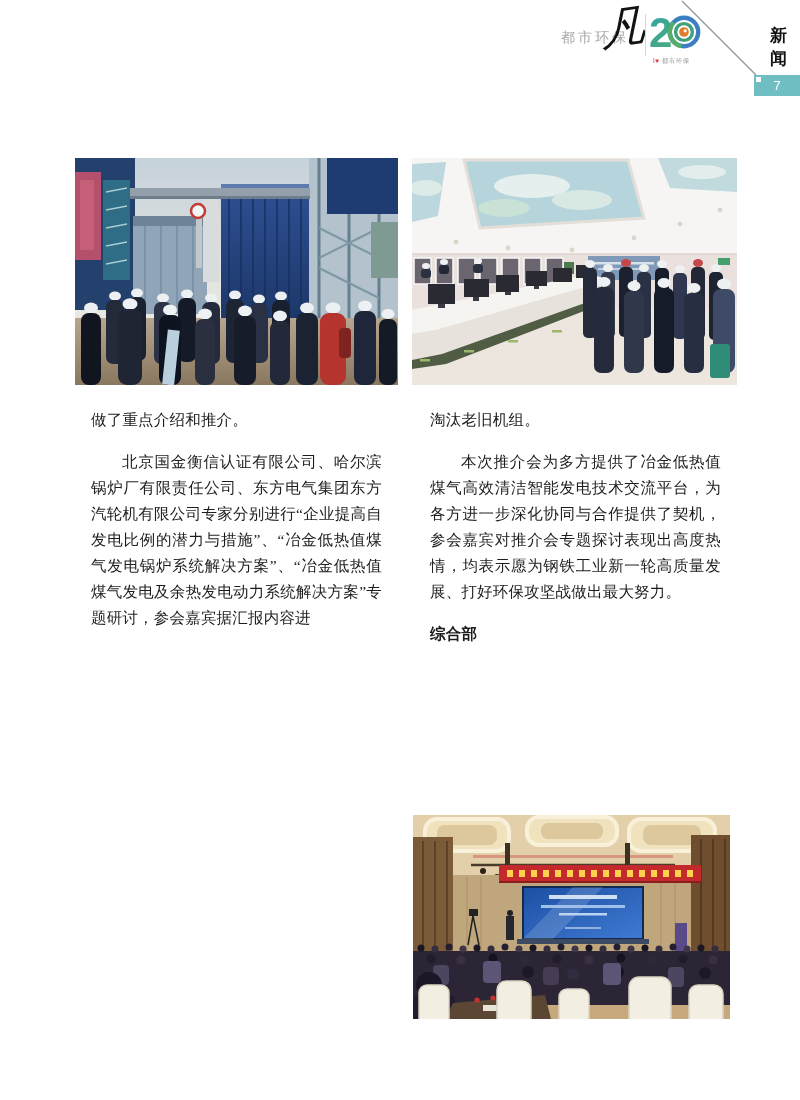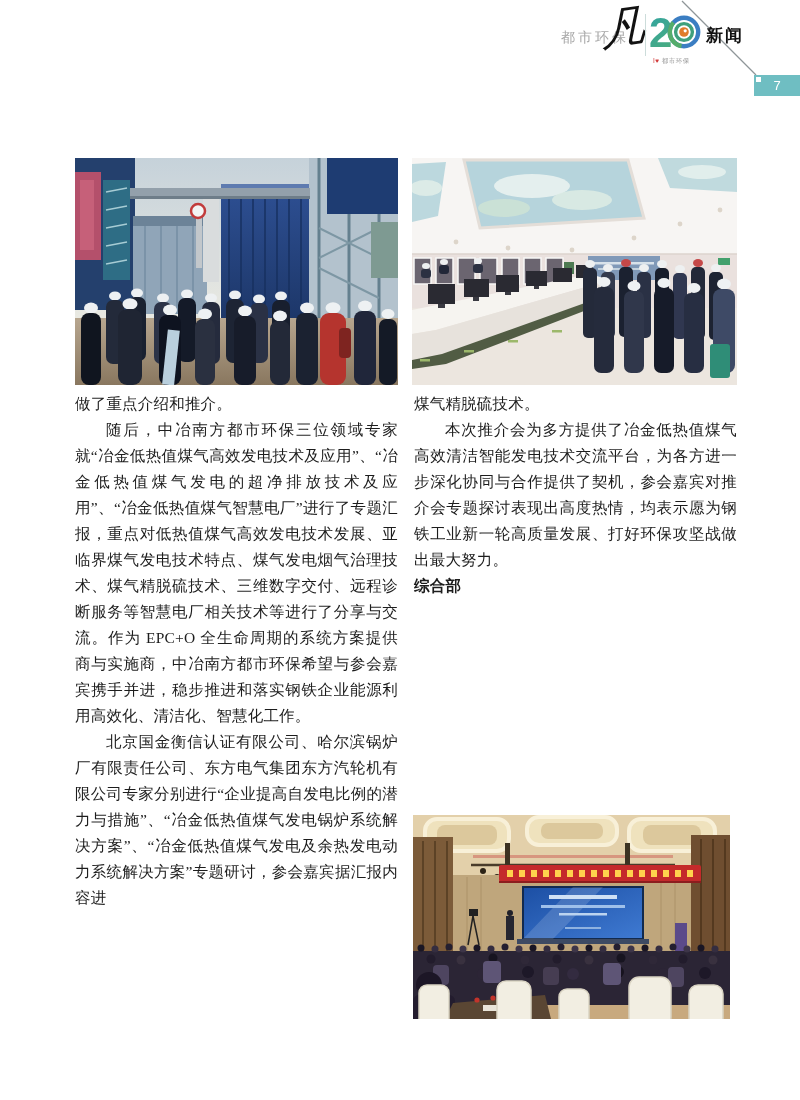--- a/index.html
+++ b/index.html
@@ -12,38 +12,38 @@
             font-family:"Liberation Serif","DejaVu Serif",serif;}
   .calligraphy{left:601px;top:4px;font-size:44px;line-height:48px;color:#121212;
                font-family:"DejaVu Serif",serif;font-style:italic;
                transform:rotate(-8deg) skewX(-6deg);}
   .divider-v{left:645px;top:14px;width:1px;height:42px;background:#ccdcda;}
   .logo20{left:649px;top:9px;}
   .tagline{left:653px;top:57px;font-size:6.5px;letter-spacing:0.5px;color:#9a9a9a;
            font-family:"Liberation Sans","DejaVu Sans",sans-serif;}
   .tagline .heart{color:#d23c3c;margin-right:2px;}
   .diag-rule{left:620px;top:0;pointer-events:none;}
-  .section-label{left:706px;top:24px;font-size:17px;font-weight:bold;letter-spacing:2px;
+  .section-label{left:770px;top:24px;font-size:17px;font-weight:bold;letter-spacing:2px;
                  color:#111;font-family:"Liberation Sans","DejaVu Sans",sans-serif;}
   .page-tab{right:0;top:75px;width:46px;height:21px;background:#6fbec2;}
   .page-tab .notch{position:absolute;left:2px;top:2px;width:5px;height:5px;background:#fff;}
   .page-tab .num{display:block;text-align:center;line-height:21px;font-size:13px;color:#fff;
                  font-family:"Liberation Sans","DejaVu Sans",sans-serif;}
 
   
   .photo{display:block;}
   .photo-tl{left:75px;top:158px;}
   .photo-tr{left:412px;top:158px;}
   .photo-b{left:413px;top:815px;}
 
   
   .col{width:323px;}
   .col-left{left:75px;top:391px;}
   .col-right{left:414px;top:391px;}
-  .col p{margin:0;font-size:15.5px;line-height:26px;text-align:justify;
+  .col p{margin:16px;font-size:15.5px;line-height:26px;text-align:justify;
          letter-spacing:0.2px;color:#1d1d1d;}
   .col p.ind{text-indent:2em;}
   .signature{margin:0;font-size:15.5px;line-height:26px;font-weight:bold;
              text-align:right;padding-right:12px;color:#1d1d1d;}
 </style>
 </head>
 <body>
 
 <div class="page">
 
@@ -289,26 +289,25 @@
       <ellipse cx="282" cy="130" rx="6.5" ry="5" fill="#eef1f3"></ellipse>
         <rect x="272" y="135" width="20" height="80" rx="7" fill="#272e42"></rect>
       <ellipse cx="312" cy="126" rx="7" ry="5.4" fill="#eef1f3"></ellipse>
         <rect x="301" y="131" width="22" height="84" rx="8" fill="#3e4a66"></rect>
       <rect x="298" y="186" width="20" height="34" rx="3" fill="#2f8d77"></rect>
     </g>
   </svg>
 
   <div class="abs col col-left">
     <p>做了重点介绍和推介。</p>
-    <p class="ind">随后，中冶南方都市环保三位领域专家就“冶金低热值煤气高效发电技术及应用”、“冶金低热值煤气发电的超净排放技术及应用”、“冶金低热值煤气智慧电厂”进行了专题汇报，重点对低热值煤气高效发电技术发展、亚临界煤气发电技术特点、煤气发电烟气治理技术、煤气精脱硫技术、三维数字交付、远程诊断服务等智慧电厂相关技术等进行了分享与交流。作为 EPC+O 全生命周期的系统方案提供商与实施商，中冶南方都市环保希望与参会嘉宾携手并进，稳步推进和落实钢铁企业能源利用高效化、清洁化、智慧化工作。</p>
     <p class="ind">北京国金衡信认证有限公司、哈尔滨锅炉厂有限责任公司、东方电气集团东方汽轮机有限公司专家分别进行“企业提高自发电比例的潜力与措施”、“冶金低热值煤气发电锅炉系统解决方案”、“冶金低热值煤气发电及余热发电动力系统解决方案”专题研讨，参会嘉宾据汇报内容进</p>
   </div>
 
   <div class="abs col col-right">
-    <p>煤气精脱硫技术。</p>
+    <p>淘汰老旧机组。</p>
     <p class="ind">本次推介会为多方提供了冶金低热值煤气高效清洁智能发电技术交流平台，为各方进一步深化协同与合作提供了契机，参会嘉宾对推介会专题探讨表现出高度热情，均表示愿为钢铁工业新一轮高质量发展、打好环保攻坚战做出最大努力。</p>
     <p class="signature">综合部</p>
   </div>
 
   <svg class="abs photo photo-b" width="317" height="212" viewBox="0 0 317 212" preserveAspectRatio="none">
     <defs>
       <linearGradient id="p3scr" x1="0" y1="0" x2="1" y2="1">
         <stop offset="0" stop-color="#1c4fa4"></stop>
           <stop offset="1" stop-color="#3f7ad2"></stop>
       </linearGradient>

